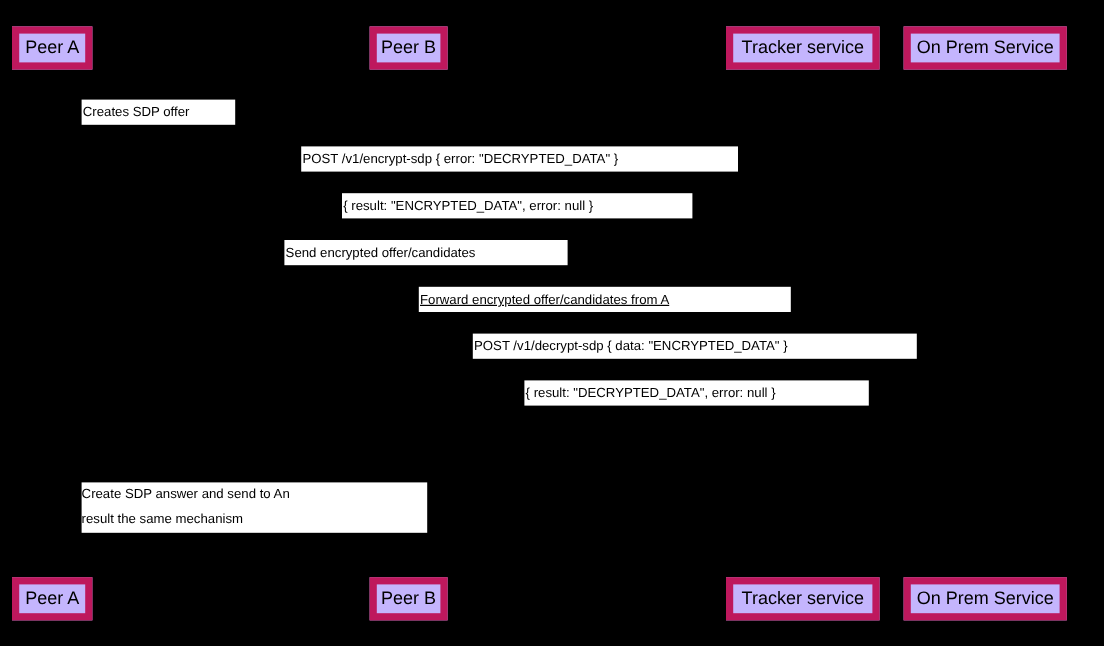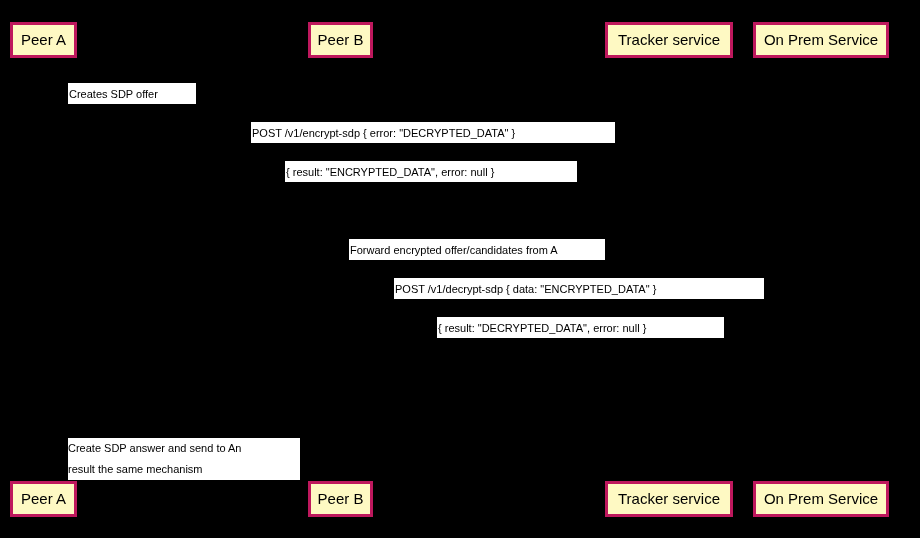--- a/index.html
+++ b/index.html
@@ -15,23 +15,23 @@
     font-family: "Liberation Sans", sans-serif;
     -webkit-font-smoothing: antialiased;
   }
   #diagram {
     position: absolute;
     inset: 0;
     background: #000000;
   }
   .participant {
     position: absolute;
-    background: #fef9c3;
+    background: #c4b5fd;
     color: #000000;
-    border: 3px solid #be185d;
+    border: 6px solid #be185d;
     box-sizing: border-box;
     font-size: 15px;
     line-height: 1.1;
     display: flex;
     align-items: center;
     justify-content: center;
     white-space: nowrap;
     padding: 0 8px;
   }
   .msg {
@@ -76,35 +76,38 @@
   </div>
 
   <div class="msg" style="left:251px; top:122px; width:364px; height:21px;">
     <span>POST /v1/encrypt-sdp { error: "DECRYPTED_DATA" }</span>
   </div>
 
   <div class="msg" style="left:285px; top:161px; width:292px; height:21px;">
     <span>{ result: "ENCRYPTED_DATA", error: null }</span>
   </div>
 
+  <div class="msg" style="left:237px; top:200px; width:236px; height:21px;">
+    <span>Send encrypted offer/candidates</span>
+  </div>
 
-  <div class="msg" style="left:349px; top:239px; width:256px; height:21px;">
+  <div class="msg" style="left:349px; top:239px; width:310px; height:21px;text-decoration:underline;">
     <span>Forward encrypted offer/candidates from A</span>
   </div>
 
   <div class="msg" style="left:394px; top:278px; width:370px; height:21px;">
     <span>POST /v1/decrypt-sdp { data: "ENCRYPTED_DATA" }</span>
   </div>
 
   <div class="msg" style="left:437px; top:317px; width:287px; height:21px;">
     <span>{ result: "DECRYPTED_DATA", error: null }</span>
   </div>
 
 
-  <div class="msg two-line" style="left:68px; top:438px; width:232px; height:42px; padding:0;">
+  <div class="msg two-line" style="left:68px; top:402px; width:288px; height:42px; padding:0;">
     <div>Create SDP answer and send to An</div>
     <div>result the same mechanism</div>
   </div>
 
   <div class="participant" style="left:10px; top:481px; width:67px; height:36px;">
     <span>Peer A</span>
   </div>
 
   <div class="participant" style="left:308px; top:481px; width:65px; height:36px;">
     <span>Peer B</span>

